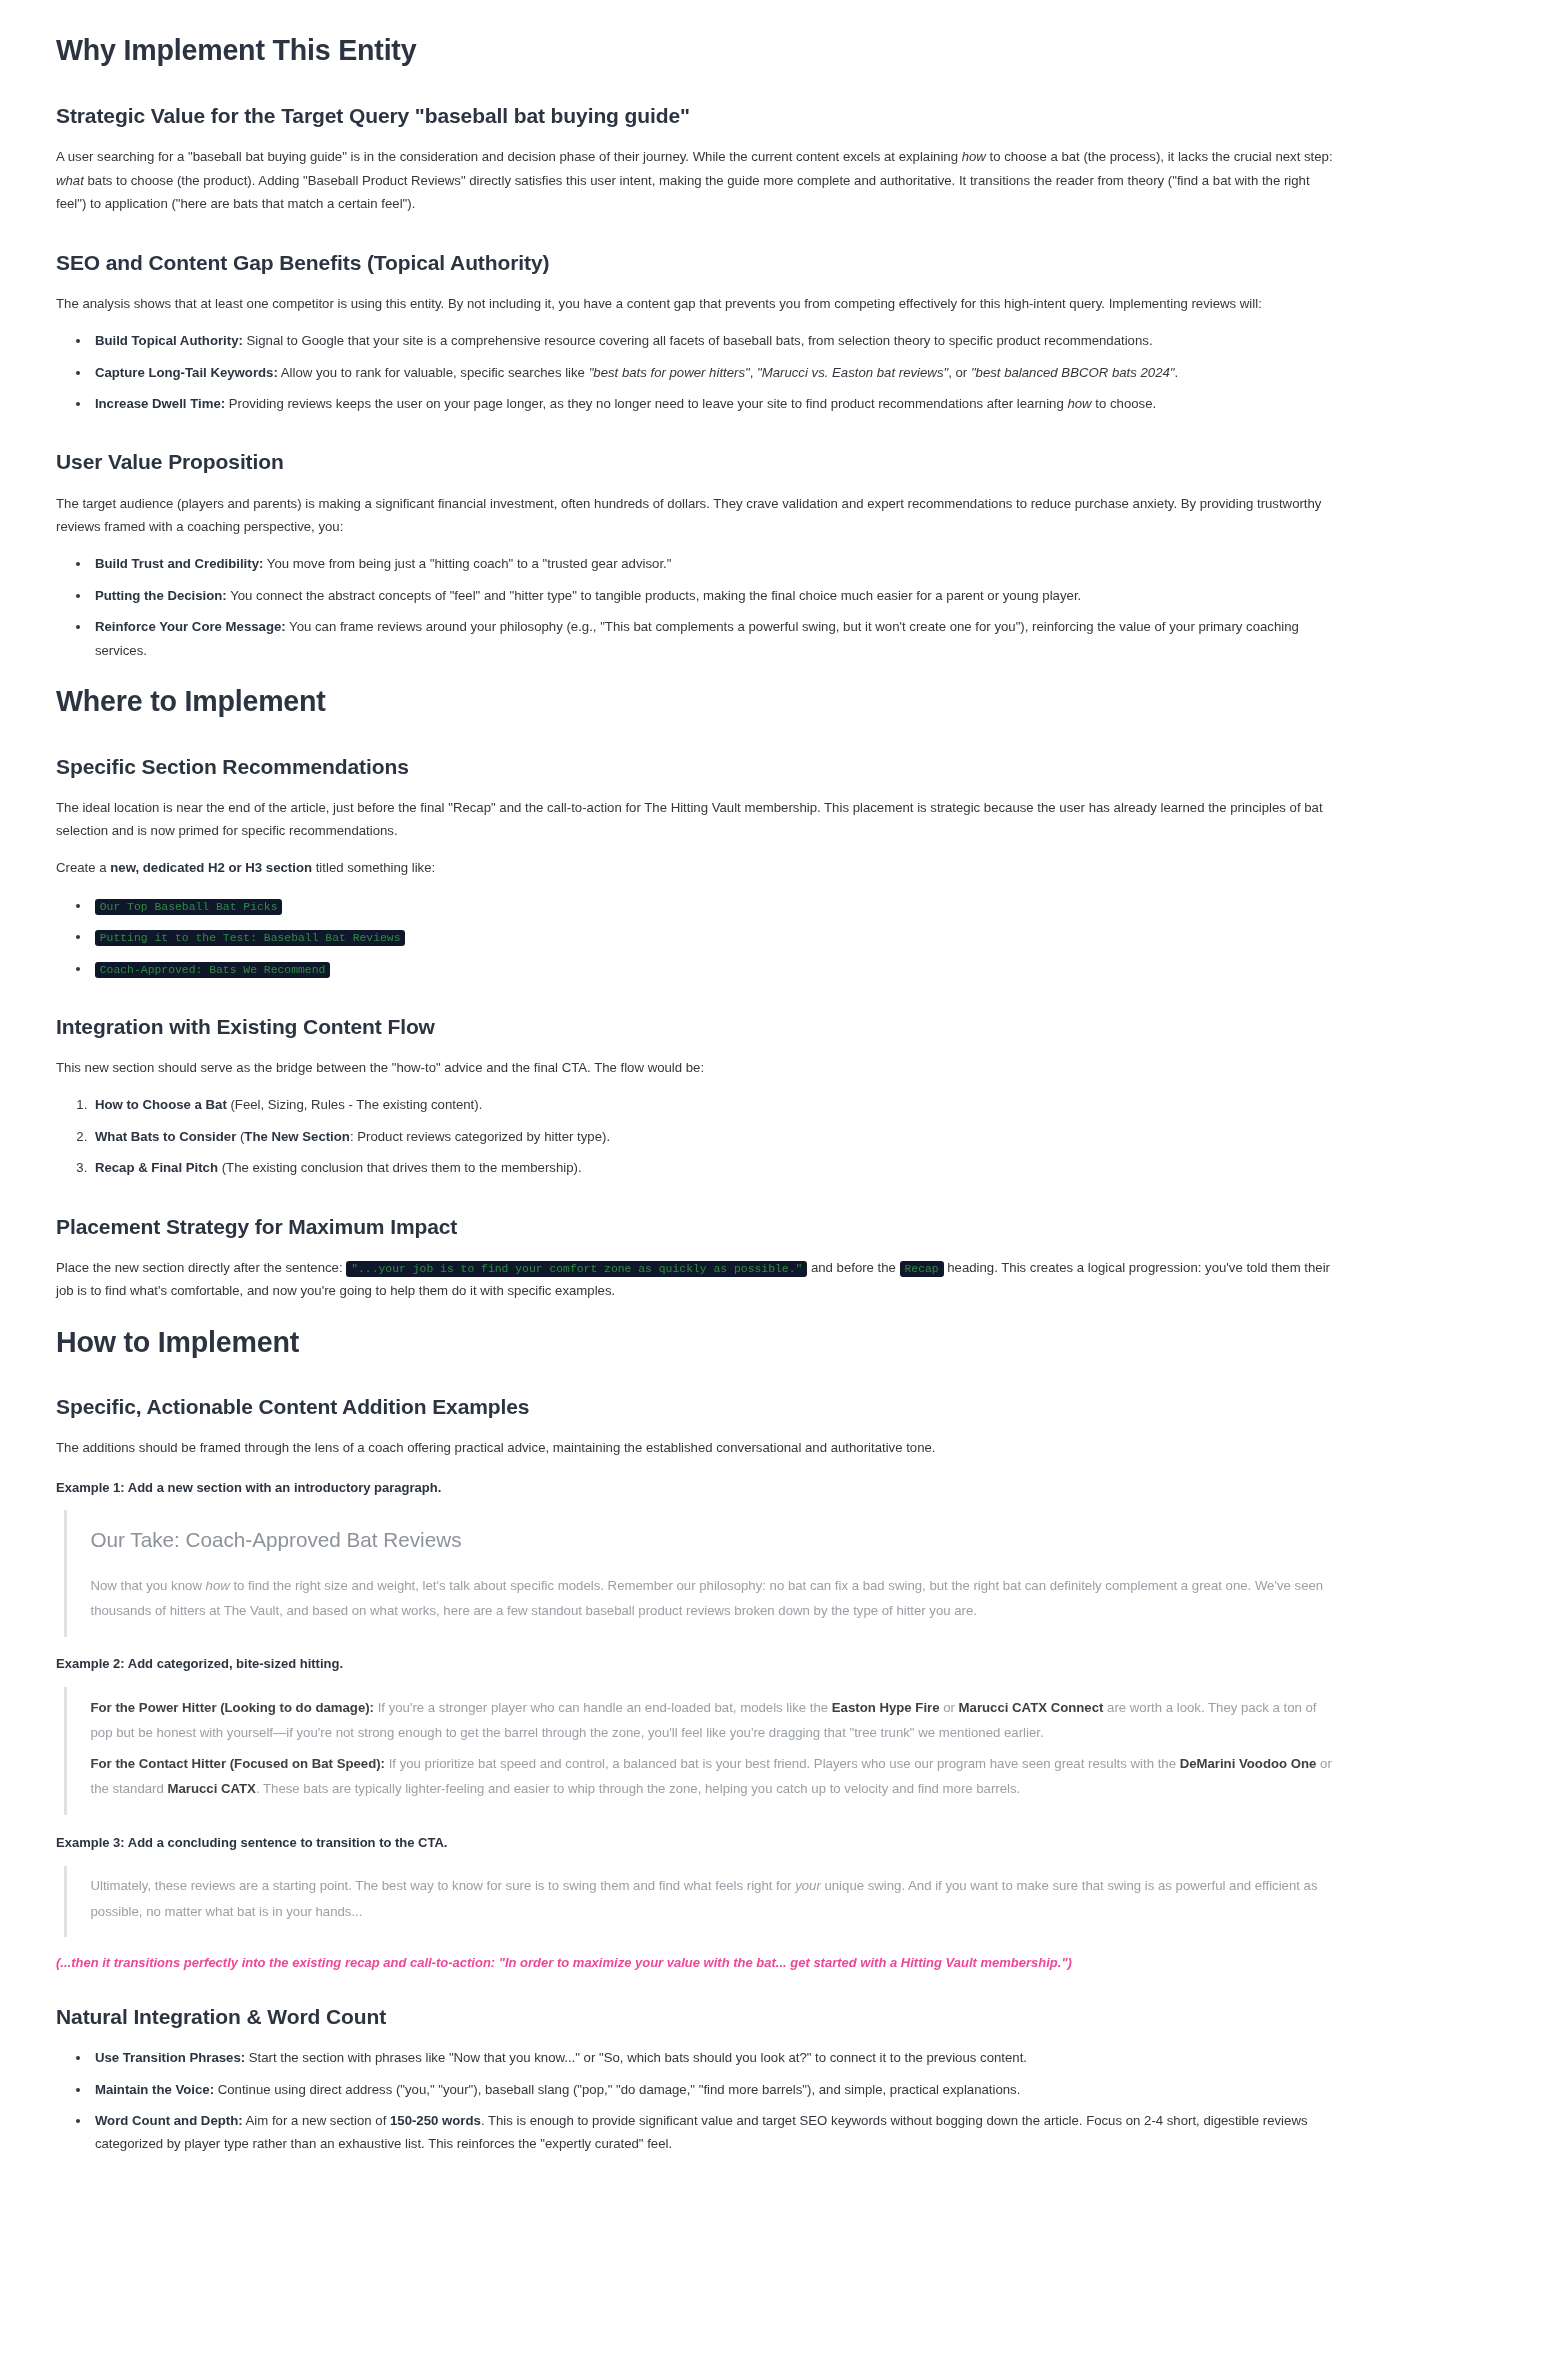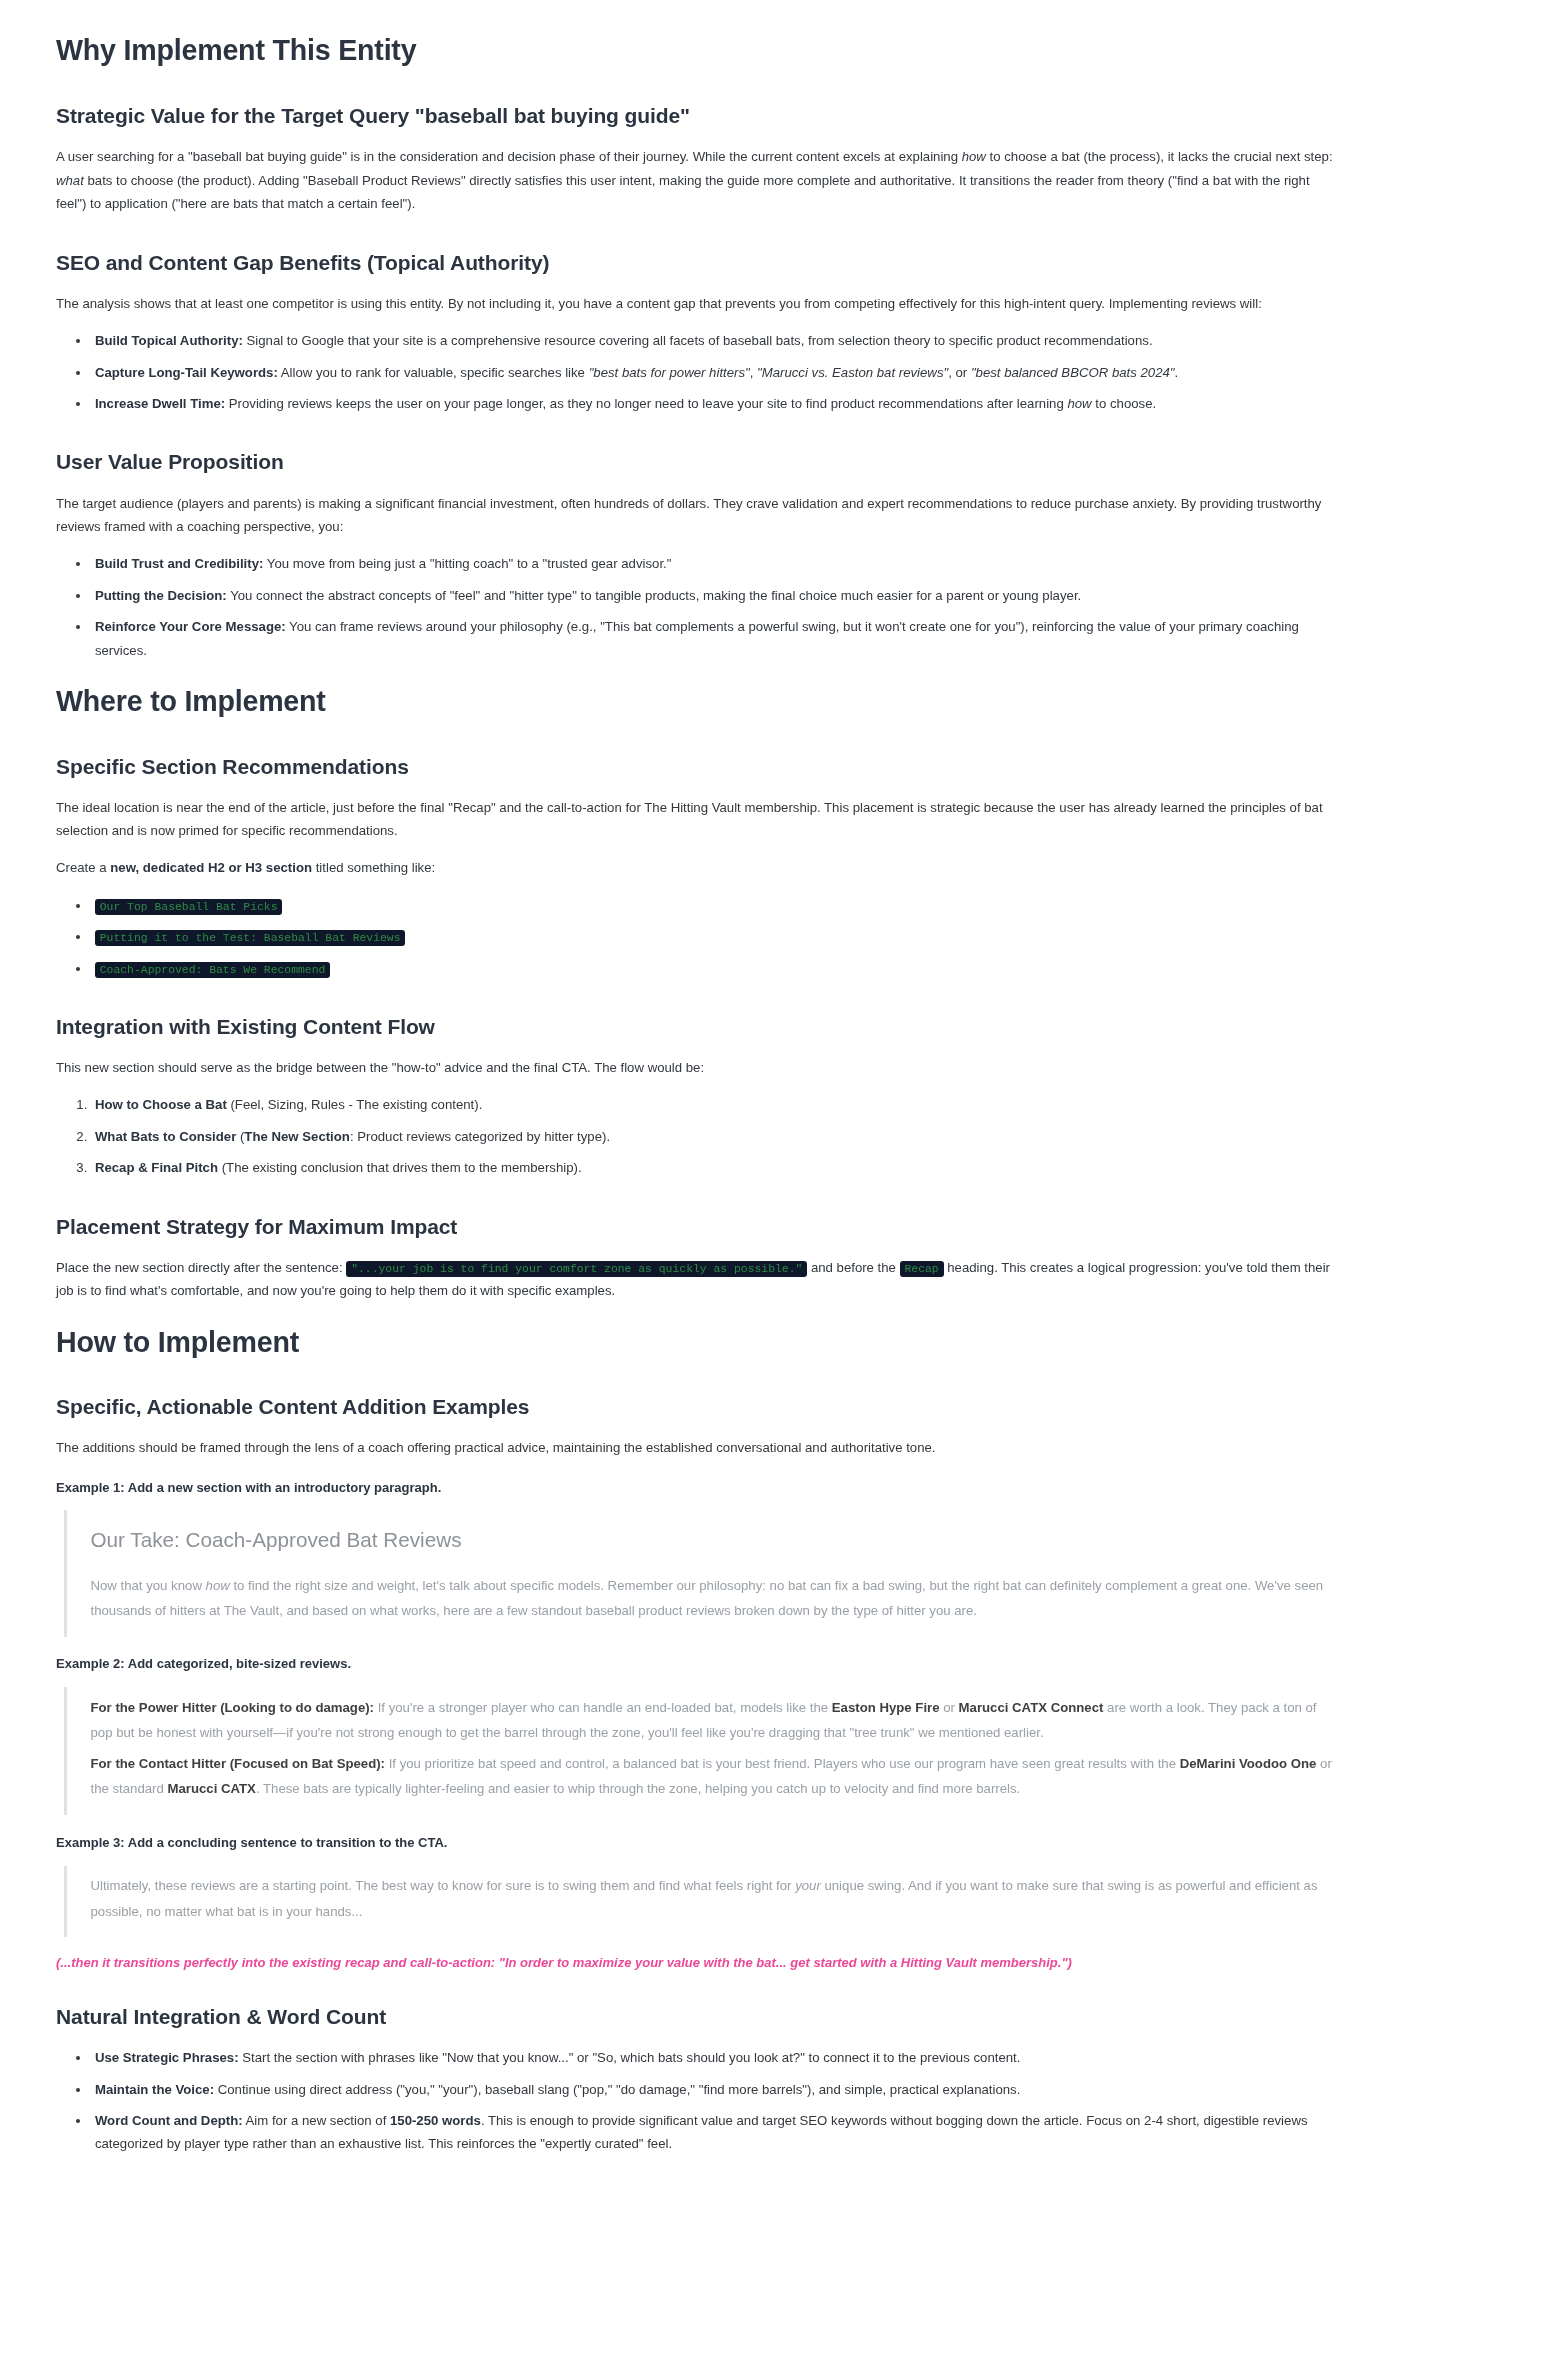--- a/index.html
+++ b/index.html
@@ -163,34 +163,34 @@
 
   <h2 class="doc-h2">Specific, Actionable Content Addition Examples</h2>
   <p class="doc-p">The additions should be framed through the lens of a coach offering practical advice, maintaining the established conversational and authoritative tone.</p>
 
   <div>
       <p class="example-label">Example 1: Add a new section with an introductory paragraph.</p>
       <blockquote class="doc-quote">
         <div class="quote-title">Our Take: Coach-Approved Bat Reviews</div>
         <p>Now that you know <i>how</i> to find the right size and weight, let's talk about specific models. Remember our philosophy: no bat can fix a bad swing, but the right bat can definitely complement a great one. We've seen thousands of hitters at The Vault, and based on what works, here are a few standout baseball product reviews broken down by the type of hitter you are.</p>
       </blockquote>
-      <p class="example-label">Example 2: Add categorized, bite-sized reviews.</p>
+      <p class="example-label">Example 2: Add categorized, bite-sized hitting.</p>
       <blockquote class="doc-quote">
         <p><b>For the Power Hitter (Looking to do damage):</b> If you're a stronger player who can handle an end-loaded bat, models like the <b>Easton Hype Fire</b> or <b>Marucci CATX Connect</b> are worth a look. They pack a ton of pop but be honest with yourself—if you're not strong enough to get the barrel through the zone, you'll feel like you're dragging that "tree trunk" we mentioned earlier.</p>
         <p><b>For the Contact Hitter (Focused on Bat Speed):</b> If you prioritize bat speed and control, a balanced bat is your best friend. Players who use our program have seen great results with the <b>DeMarini Voodoo One</b> or the standard <b>Marucci CATX</b>. These bats are typically lighter-feeling and easier to whip through the zone, helping you catch up to velocity and find more barrels.</p>
       </blockquote>
       <p class="example-label">Example 3: Add a concluding sentence to transition to the CTA.</p>
       <blockquote class="doc-quote">
         <p>Ultimately, these reviews are a starting point. The best way to know for sure is to swing them and find what feels right for <i>your</i> unique swing. And if you want to make sure that swing is as powerful and efficient as possible, no matter what bat is in your hands...</p>
       </blockquote>
     </div>
 
   <p class="closing-italic">(...then it transitions perfectly into the existing recap and call-to-action: "In order to maximize your value with the bat... get started with a Hitting Vault membership.")</p>
 
   <h2 class="doc-h2">Natural Integration &amp; Word Count</h2>
   <ul class="doc-ul">
-      <li><b>Use Strategic Phrases:</b> Start the section with phrases like "Now that you know..." or "So, which bats should you look at?" to connect it to the previous content.</li>
+      <li><b>Use Transition Phrases:</b> Start the section with phrases like "Now that you know..." or "So, which bats should you look at?" to connect it to the previous content.</li>
       <li><b>Maintain the Voice:</b> Continue using direct address ("you," "your"), baseball slang ("pop," "do damage," "find more barrels"), and simple, practical explanations.</li>
       <li><b>Word Count and Depth:</b> Aim for a new section of <b>150-250 words</b>. This is enough to provide significant value and target SEO keywords without bogging down the article. Focus on 2-4 short, digestible reviews categorized by player type rather than an exhaustive list. This reinforces the "expertly curated" feel.</li>
     </ul>
 
 </div>
 
 
 </body></html>

